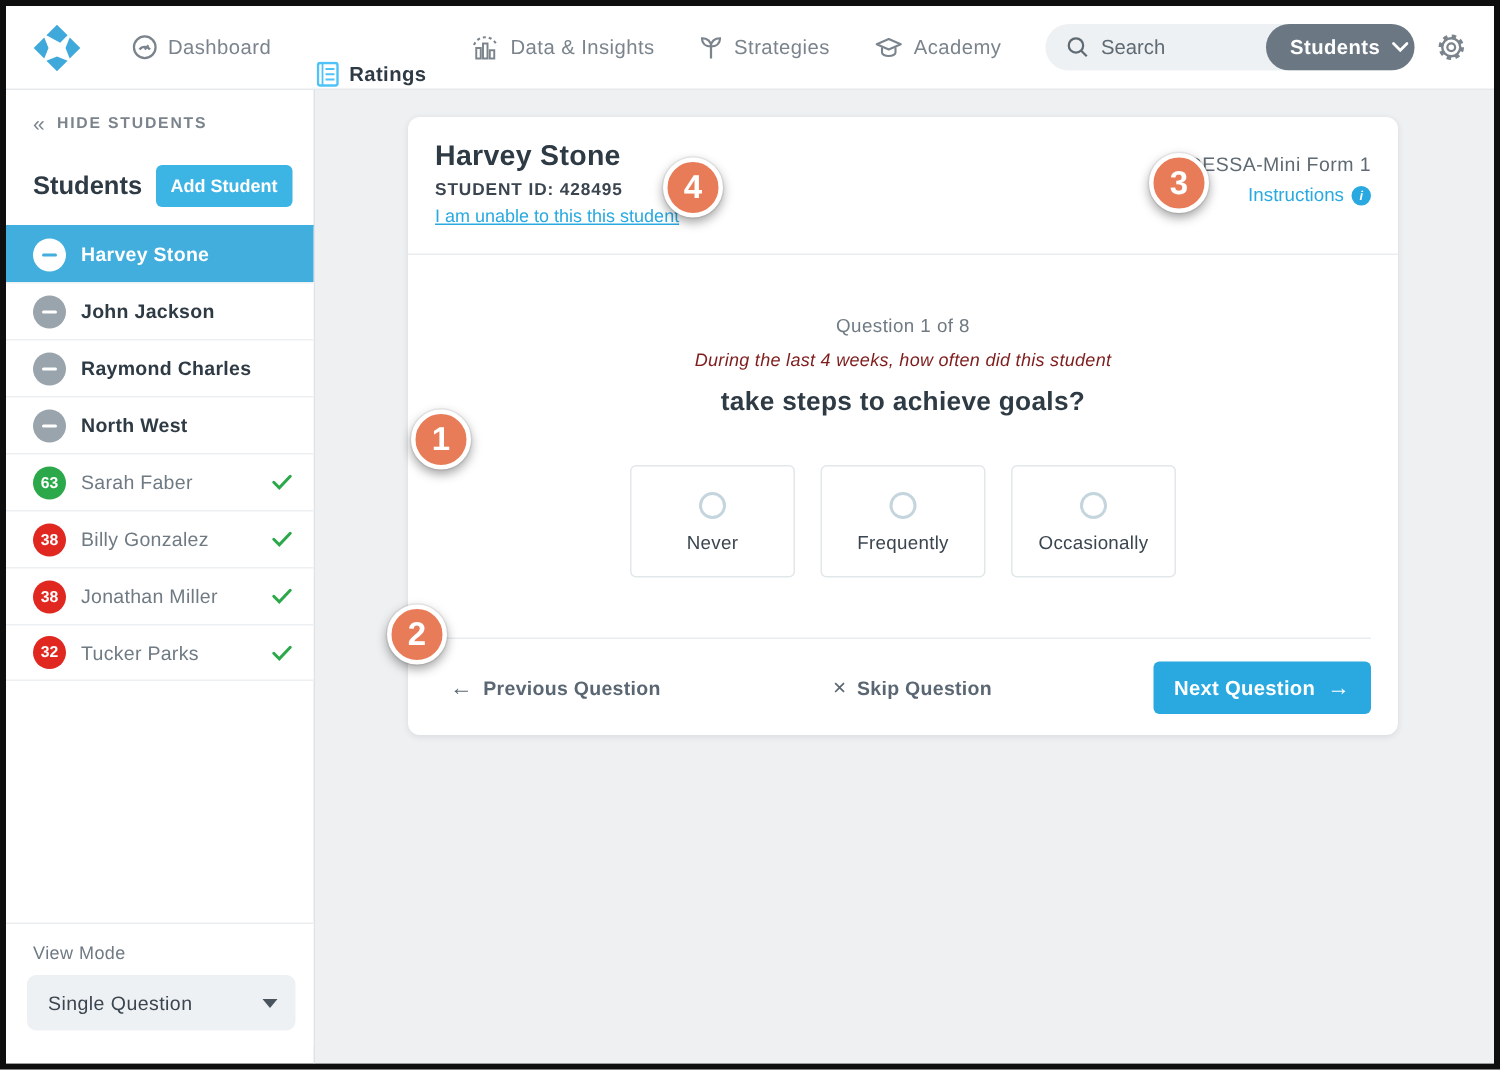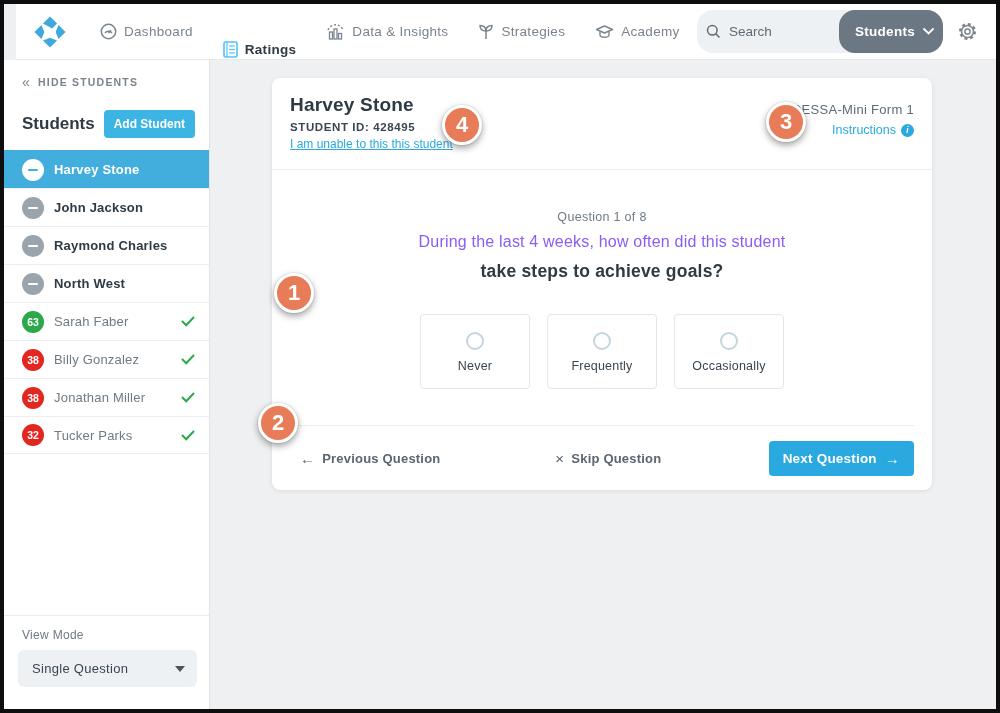--- a/index.html
+++ b/index.html
@@ -1,27 +1,27 @@
 <!DOCTYPE html>
 <html><head>
 <meta charset="utf-8">
 <style>
   * { margin:0; padding:0; box-sizing:border-box; }
   html,body { width:1000px; height:713px; }
   body { font-family:"Liberation Sans", sans-serif; background:#0e0e0e; position:relative; overflow:hidden; }
   .page { position:absolute; inset:4px; background:#eef0f2; overflow:hidden; }
 
   
-  .navbar { position:absolute; top:0; left:12px; right:0; height:56px; background:#fff; border-bottom:1px solid #e6e9eb; display:flex; align-items:center; z-index:5; }
+  .navbar { position:absolute; top:0; left:0; right:0; height:56px; background:#fff; border-bottom:1px solid #e6e9eb; display:flex; align-items:center; z-index:5; }
   .logo { width:36px; height:36px; margin-left:16px; display:flex; align-items:center; justify-content:center; cursor:pointer; }
   .nav-items { display:flex; align-items:center; gap:30px; margin-left:32px; }
   .nav-item { display:flex; align-items:center; gap:7px; font-size:13.5px; color:#7b848c; cursor:pointer; letter-spacing:.3px; }
   .nav-item.active { color:#2e3a44; font-weight:bold;margin-top:36px; }
   .nav-right { margin-left:auto; display:flex; align-items:center; }
-  .search-pill { display:flex; align-items:stretch; height:43px; width:246px; border-radius:16px; overflow:hidden; background:#eef1f3;justify-content:center; }
+  .search-pill { display:flex; align-items:stretch; height:31px; width:246px; border-radius:16px; overflow:hidden; background:#eef1f3; }
   .search-left { flex:1; display:flex; align-items:center; gap:8px; padding-left:14px; }
   .search-left input { border:none; outline:none; background:transparent; font-size:13.5px; color:#5f6a73; width:110px; font-family:"Liberation Sans",sans-serif; }
   .search-left input::placeholder { color:#5f6a73; }
   .scope-btn { background:#6b7883; color:#fff; display:flex; align-items:center; gap:8px; padding:0 14px 0 16px; font-size:13.5px; font-weight:bold; border-radius:16px; cursor:pointer; letter-spacing:.3px; }
   .gear-btn { margin:0 18px 0 14px; cursor:pointer; display:flex; align-items:center; }
 
   
   .sidebar { position:absolute; top:56px; left:0; bottom:0; width:206px; background:#fff; border-right:1px solid #dfe3e6; z-index:4; }
   .hide-students { display:flex; align-items:center; gap:7px; padding:16px 0 0 18px; font-size:10.5px; font-weight:bold; letter-spacing:1.2px; color:#7b848c; cursor:pointer; }
   .hide-chev { font-size:14px; font-weight:normal; color:#7b848c; line-height:10px; }
@@ -56,21 +56,21 @@
   .ch-left {}
   .ch-name { font-size:19px; font-weight:bold; color:#2e3a44; letter-spacing:.2px; }
   .ch-id { margin-top:5px; font-size:11.5px; font-weight:bold; color:#3a4550; letter-spacing:.6px; }
   .ch-link { margin-top:4px; font-size:12px; color:#29a9e0; text-decoration:underline; cursor:pointer; }
   .ch-right { text-align:right; padding-top:8px; }
   .ch-form { font-size:13px; color:#5f6a73; letter-spacing:.3px; }
   .ch-instr { margin-top:6px; font-size:12.5px; color:#29a9e0; cursor:pointer; display:inline-flex; align-items:center; gap:5px; }
   .info-dot { width:13px; height:13px; border-radius:50%; background:#29a9e0; color:#fff; font-size:8.5px; font-weight:bold; display:inline-flex; align-items:center; justify-content:center; font-style:italic; }
   .card-body { flex:1; text-align:center; }
   .q-progress { margin-top:40px; font-size:12.5px; color:#6f7a83; letter-spacing:.3px; }
-  .q-prompt { margin-top:9px; font-size:16px; color:#8b5cf6; letter-spacing:.2px; }
+  .q-prompt { margin-top:9px; font-size:12px; color:#7f1d1d; letter-spacing:.2px;font-style:italic; }
   .q-item { margin-top:10px; font-size:17.5px; font-weight:bold; color:#2e3a44; letter-spacing:.2px; }
   .options { margin-top:32px; display:flex; justify-content:center; gap:17px; }
   .opt-card { width:110px; height:75px; background:#fff; border:1px solid #e2e7ea; border-radius:4px; cursor:pointer; display:flex; flex-direction:column; align-items:center; justify-content:center; gap:9px; padding-top:2px; }
   .radio { width:18px; height:18px; border-radius:50%; border:2px solid #c5d5dd; background:#fff; }
   .opt-label { font-size:12.5px; color:#3a4550; letter-spacing:.2px; }
   .card-footer { height:65px; border-top:1px solid #e9edef; margin:0 18px; display:flex; align-items:center; }
   .foot-link { display:flex; align-items:center; gap:7px; font-size:13px; font-weight:bold; color:#5a6672; cursor:pointer; letter-spacing:.2px; }
   .foot-prev { margin-left:10px; }
   .foot-skip { position:absolute; left:50%; transform:translateX(-44%); }
   .foot-arrow { font-weight:normal; font-size:15px; color:#5a6672; }

